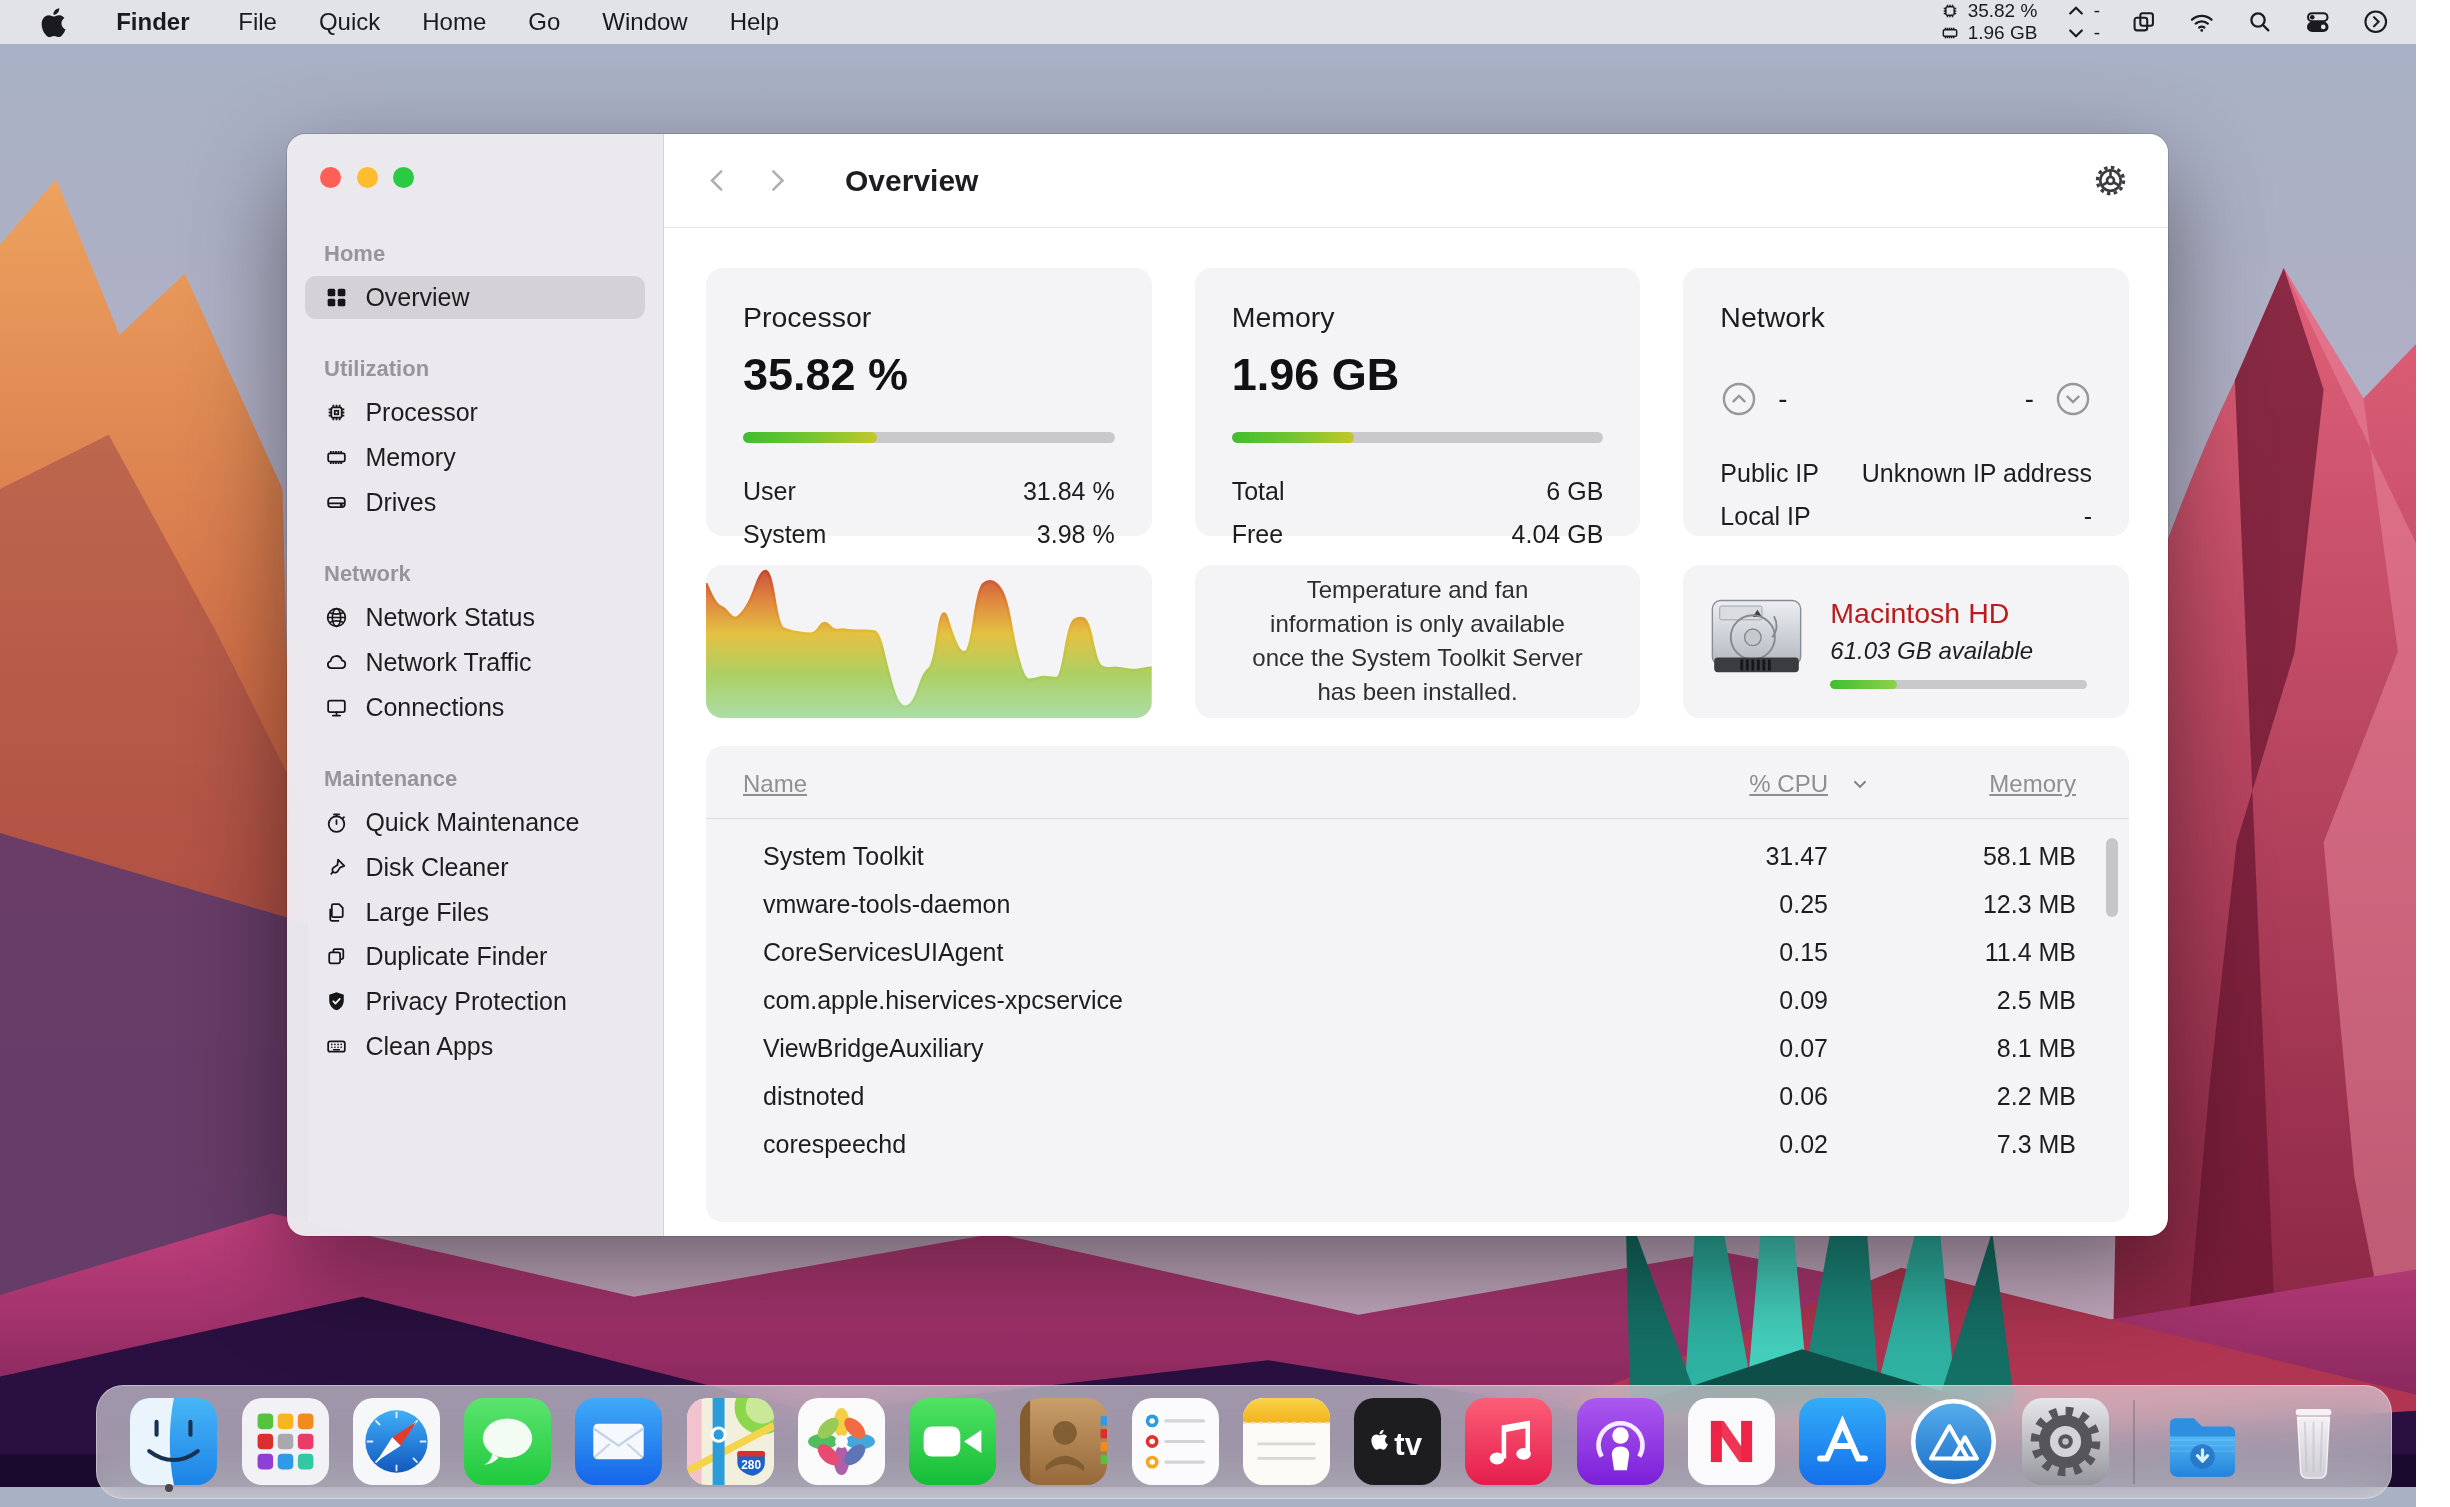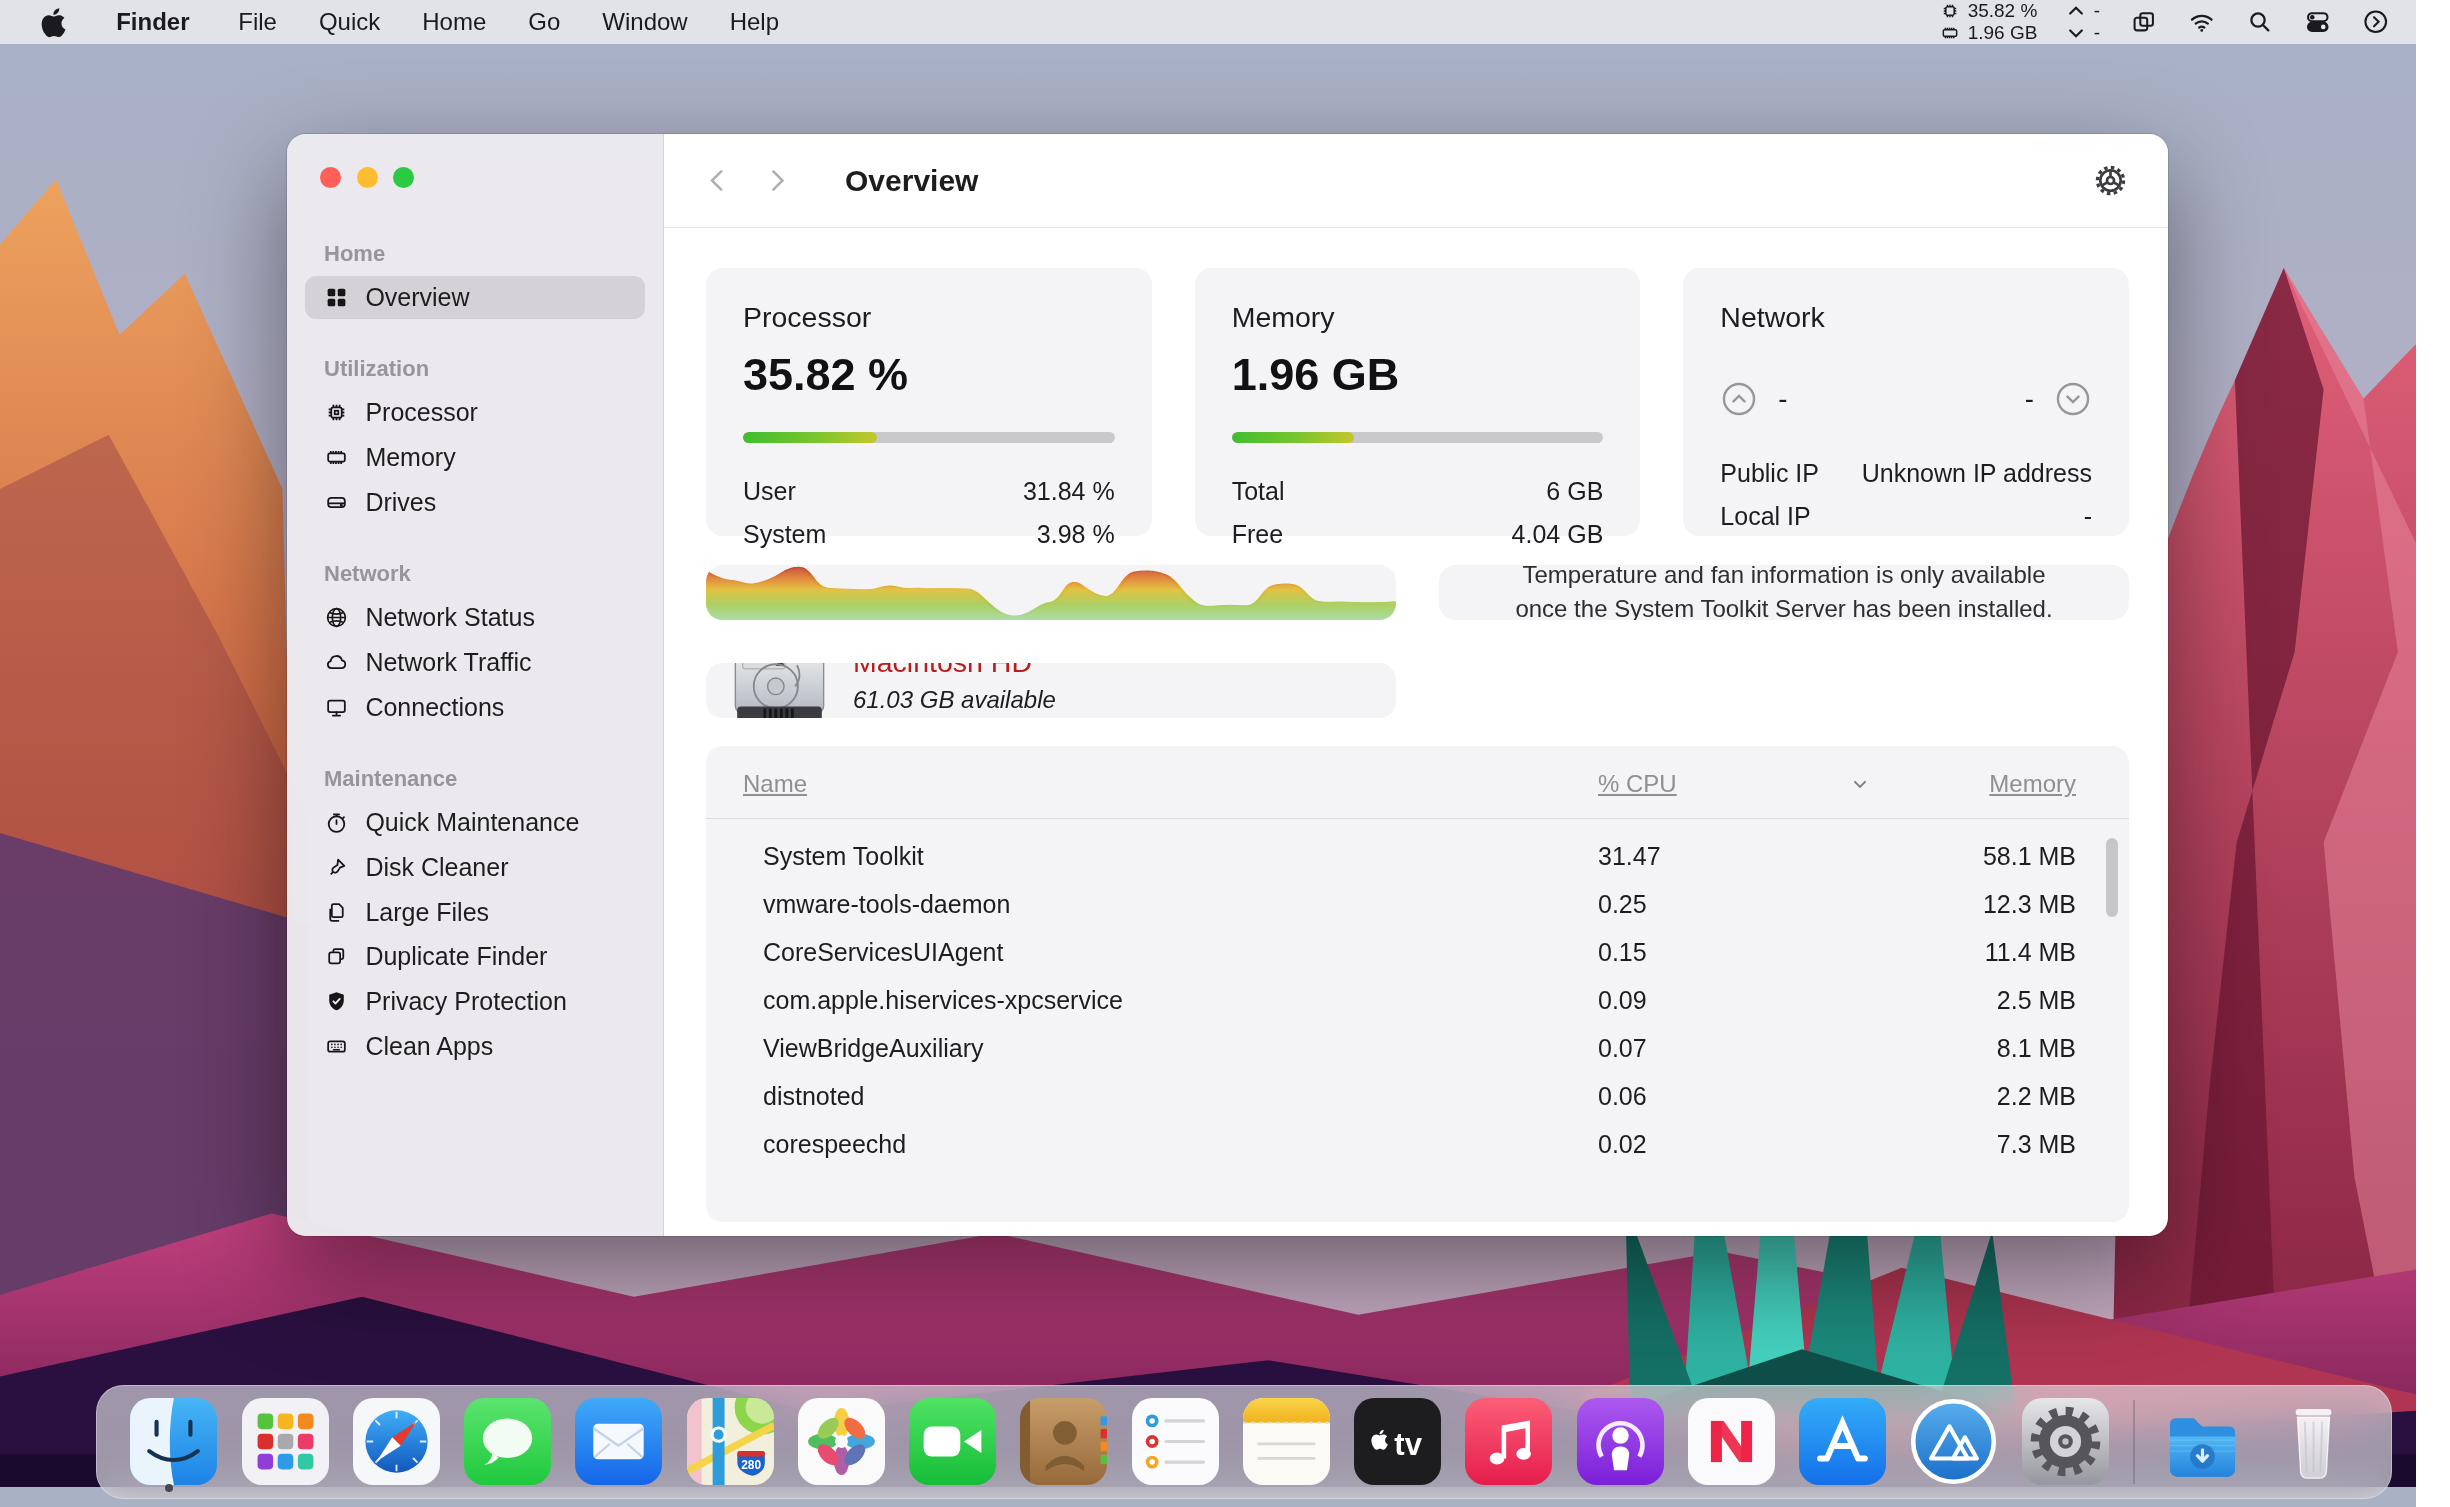--- a/index.html
+++ b/index.html
@@ -50,36 +50,36 @@
   .card-value { font-size:45px; font-weight:700; color:#111114; margin-top:14.7px; }
   .bar { height:11px; border-radius:5.5px; background:#c9c9cc; margin-top:31px; overflow:hidden; }
   .bar-fill { height:100%; border-radius:5.5px; background:linear-gradient(90deg,#3fbe2e 0%,#7ac52f 55%,#c3c72b 100%); }
   .kv { margin-top:27.5px; }
   .kv-row { display:flex; justify-content:space-between; align-items:center; height:43px; font-size:25px; color:#1d1d1f; }
   .net-io { margin-top:42px; display:flex; justify-content:space-between; align-items:center; height:45px; }
   .net-side { display:flex; align-items:center; gap:20px; font-size:27.5px; color:#1d1d1f; }
   .net-circ { width:38px; height:38px; color:#96969b; }
   .card.network .kv { margin-top:31px; }
 
-  .mini-row { display:grid; grid-template-columns:repeat(2,1fr); gap:43px; margin-bottom:28.5px; height:153px; }
+  .mini-row { display:grid; grid-template-columns:repeat(3,1fr); gap:43px; margin-bottom:28.5px; height:153px; }
   .mini { background:#f4f4f6; border-radius:16.5px; overflow:hidden; }
   .graph-card svg { display:block; width:100%; height:100%; }
   .temp-card { display:flex; align-items:center; justify-content:center; text-align:center;
     padding:0 57px; font-size:24px; line-height:1.42; color:#2e2e32; }
   .disk-card { display:flex; align-items:center; padding-left:22px; gap:22px; }
   .disk-info { padding-top:3.7px; }
   .disk-title { font-size:28.5px; font-weight:500; color:#b91c1c; }
   .disk-sub { font-size:24px; color:#1d1d1f; margin-top:7.3px;font-style:italic; }
   .disk-bar { width:257px; height:9.2px; border-radius:4.6px; background:#c9c9cc; margin-top:14.7px; overflow:hidden; }
   .disk-bar .bar-fill { background:linear-gradient(90deg,#3fbe2e,#8ed04b); }
 
   .table-card { background:#f4f4f6; border-radius:16.5px; height:476px; padding-top:24px; position:relative; }
   .t-head { display:flex; align-items:center; padding:0 53px 0 37px; font-size:24px; color:#8e8e93;text-decoration:underline; }
   .t-name { flex:1; }
-  .t-cpu { width:230px; }
+  .t-cpu { width:230px; text-align:right; }
   .t-chev { width:64px; display:flex; justify-content:center; color:#7d7d82; }
   .t-chev svg { width:20px; height:20px; }
   .t-mem { width:184px; text-align:right; }
   .t-div { border-bottom:1.8px solid #dcdcde; margin-top:20px; }
   .t-rows { padding:13px 53px 0 37px; }
   .t-row { height:48px; display:flex; align-items:center; font-size:25px; color:#1d1d1f; }
   .t-row .t-name { padding-left:20px; }
   .t-scroll { position:absolute; right:11px; top:92px; width:12px; height:79px; border-radius:6.4px; background:#c6c6c8; }
 
   

